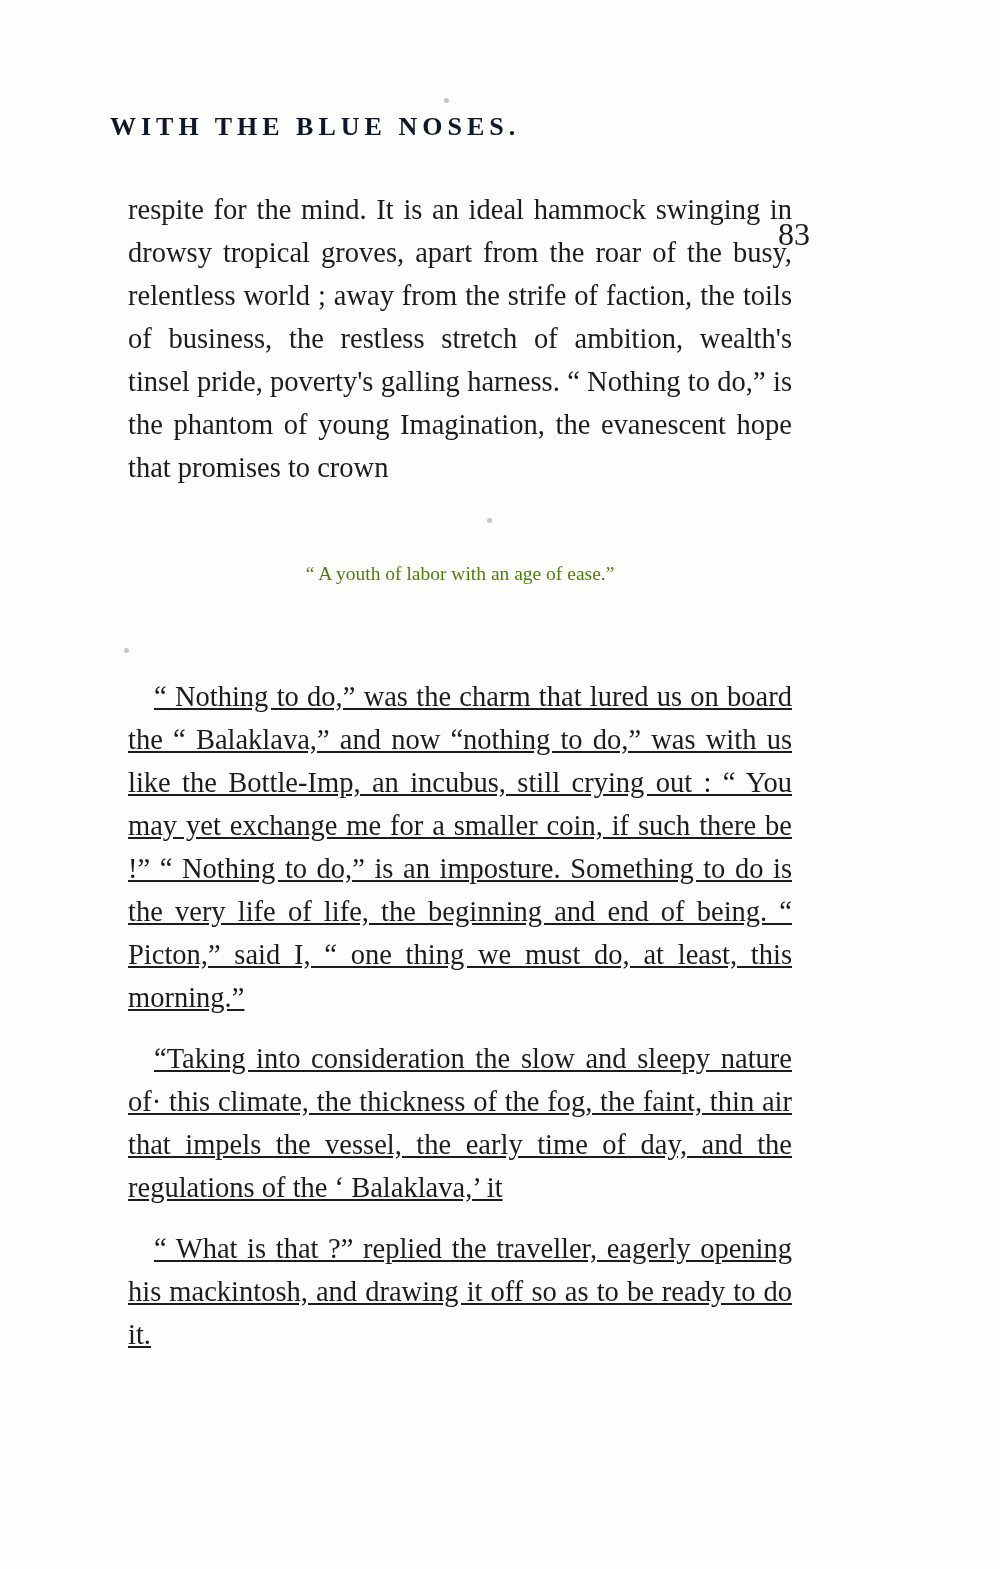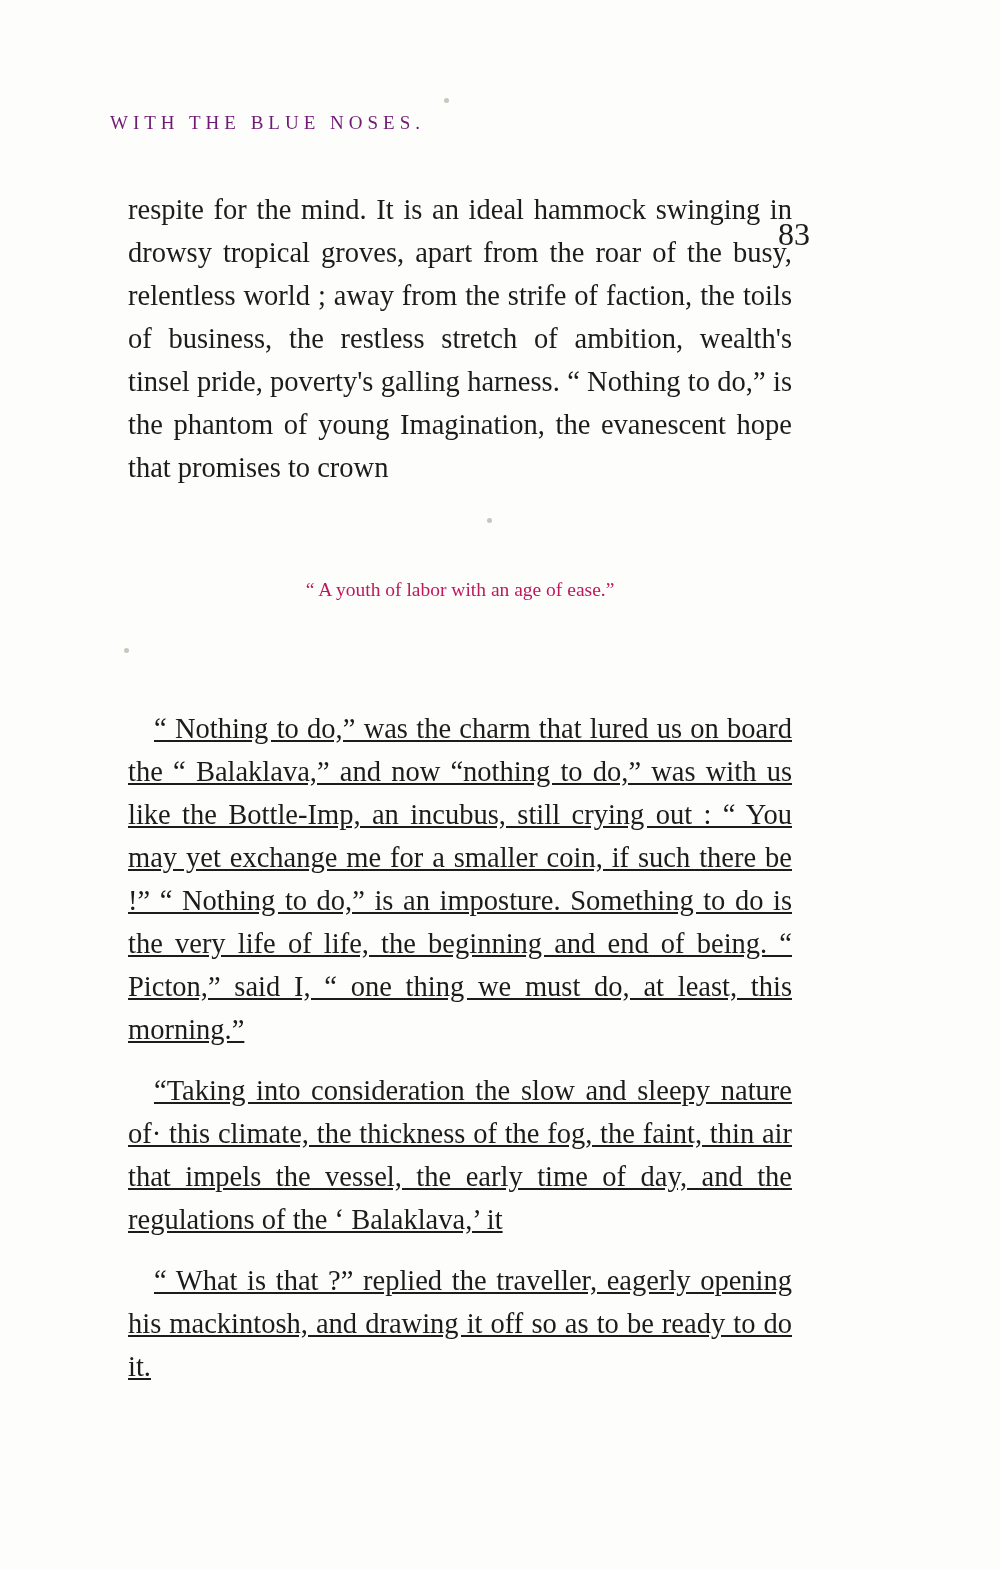--- a/index.html
+++ b/index.html
@@ -25,24 +25,24 @@
   }
   .header {
     position: absolute;
     top: 112px;
     left: 110px;
     width: 700px;
     height: 40px;
   }
   .running-head {
     font-family: "Liberation Serif", serif;
-    font-size: 19px;
+    font-size: 26px;
     letter-spacing: 5px;
-    font-weight: 400;
-    color: #701a75;
+    font-weight: 700;
+    color: #0f172a;
     white-space: nowrap;
   }
   .folio {
     position: absolute;
     top: 104px;
     right: 0px;
     font-size: 32px;
     color: #1d1d1d;
     font-family: "Liberation Serif", serif;
   }
@@ -66,25 +66,25 @@
     hyphens: none;
   }
   p.para.first {
     text-indent: 0;
   }
   p.para.indent {
     text-indent: 26px;
     text-decoration: underline;
   }
   .verse {
-    margin: 16px;
+    margin: 0;
     text-align: center;
     font-size: 19.5px;
     line-height: 30px;
-    color: #be185d;
+    color: #4d7c0f;
     white-space: nowrap;
   }
   .gap-before-verse { height: 52px; }
   .gap-after-verse { height: 68px; }
   .tiny-mark {
     position: absolute;
     width: 5px;
     height: 5px;
     background: #c9c6bd;
     border-radius: 50%;

